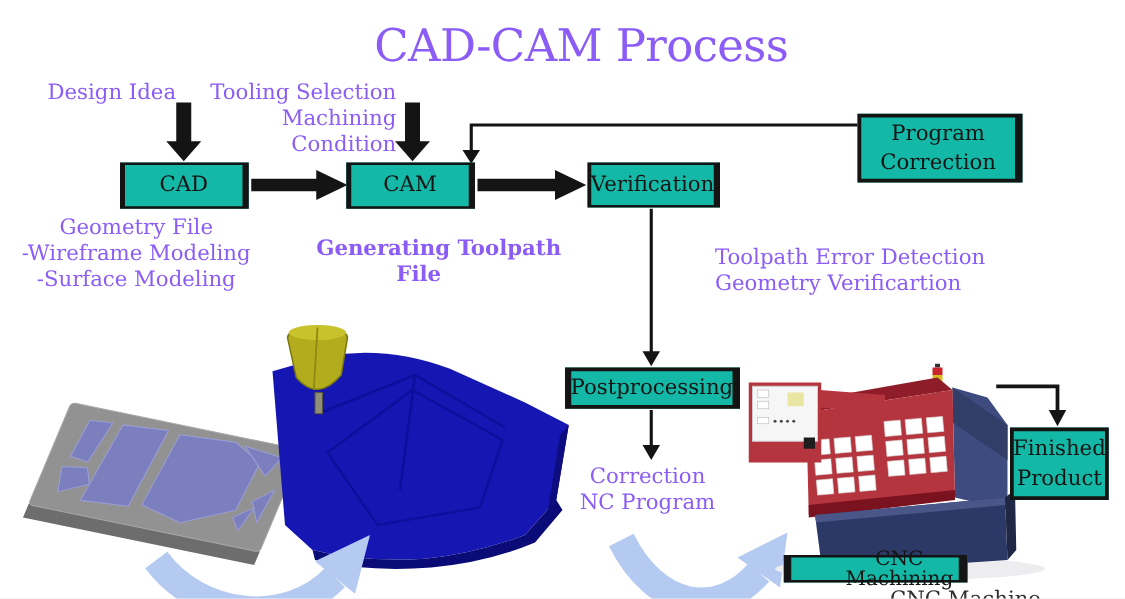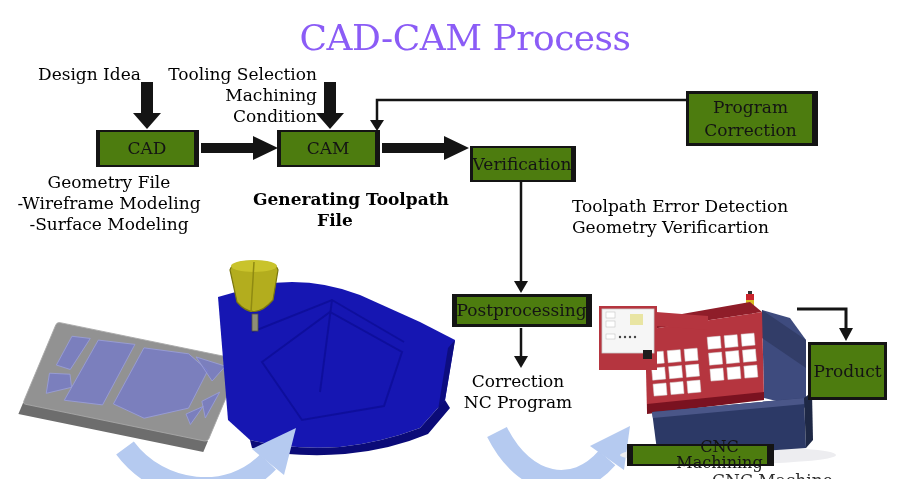--- a/index.html
+++ b/index.html
@@ -5,31 +5,31 @@
   html,body{margin:0;padding:0;background:#e9e9e9;}
   .stage{
     position:relative;width:900px;height:479px;background:#ffffff;
     overflow:hidden;font-family:"DejaVu Serif",serif;color:#1b1b1b;
   }
   .layer{position:absolute;left:0;top:0;width:900px;height:479px;}
   .title{
     position:absolute;left:15px;top:17px;width:900px;text-align:center;
     font-size:36px;color:#8b5cf6;letter-spacing:-0.5px;
   }
-  .lbl{position:absolute;font-size:17px;line-height:21px;white-space:nowrap;color:#000000;}
+  .lbl{position:absolute;font-size:17px;line-height:21px;white-space:nowrap;color:#8b5cf6;}
   .lbl.center{text-align:center;}
   .lbl.right{text-align:right;}
   .node{
-    position:absolute;background:#4d7c0f;border:2px solid #141414;
+    position:absolute;background:#14b8a6;border:2px solid #141414;
     box-sizing:border-box;display:flex;flex-direction:column;align-items:center;
     justify-content:center;font-size:17px;line-height:21px;text-align:center;color:#141414;
   }
   .n-cad{left:96px;top:130px;width:103px;height:37px;border-width:2px 5px 2px 4px;}
   .n-cam{left:277px;top:130px;width:103px;height:37px;border-width:2px 5px 2px 4px;text-align:center;}
-  .n-verification{left:470px;top:146px;width:106px;height:36px;border-width:2px 5px 2px 3px;}
+  .n-verification{left:470px;top:130px;width:106px;height:36px;border-width:2px 5px 2px 3px;}
   .n-progcorr{left:686px;top:91px;width:132px;height:55px;border-width:3px 6px 3px 3px;line-height:23px;}
   .n-postproc{left:452px;top:294px;width:140px;height:33px;border-width:3px 6px 3px 5px;text-align:center;}
   .n-cnc{left:627px;top:444px;width:147px;height:22px;border-width:2px 7px 2px 6px;font-size:16px;line-height:16px;padding-left:39px;}
   .n-finished{left:808px;top:342px;width:79px;height:58px;border-width:3px;line-height:24px;}
   .cutoff{position:absolute;left:712px;top:470px;font-size:17px;color:#2e2e2e;}
 </style>
 </head>
 <body>
 
 <div class="stage">
@@ -195,18 +195,19 @@
     <span>Program</span>
     <span>Correction</span>
   </div>
   <div class="node n-postproc">
     <span>Postprocessing</span>
   </div>
   <div class="node n-cnc">
     <span>CNC Machining</span>
   </div>
   <div class="node n-finished">
+    <span>Finished</span>
     <span>Product</span>
   </div>
 
   <div class="cutoff">CNC Machine</div>
 
 </div>
 
 </body></html>

